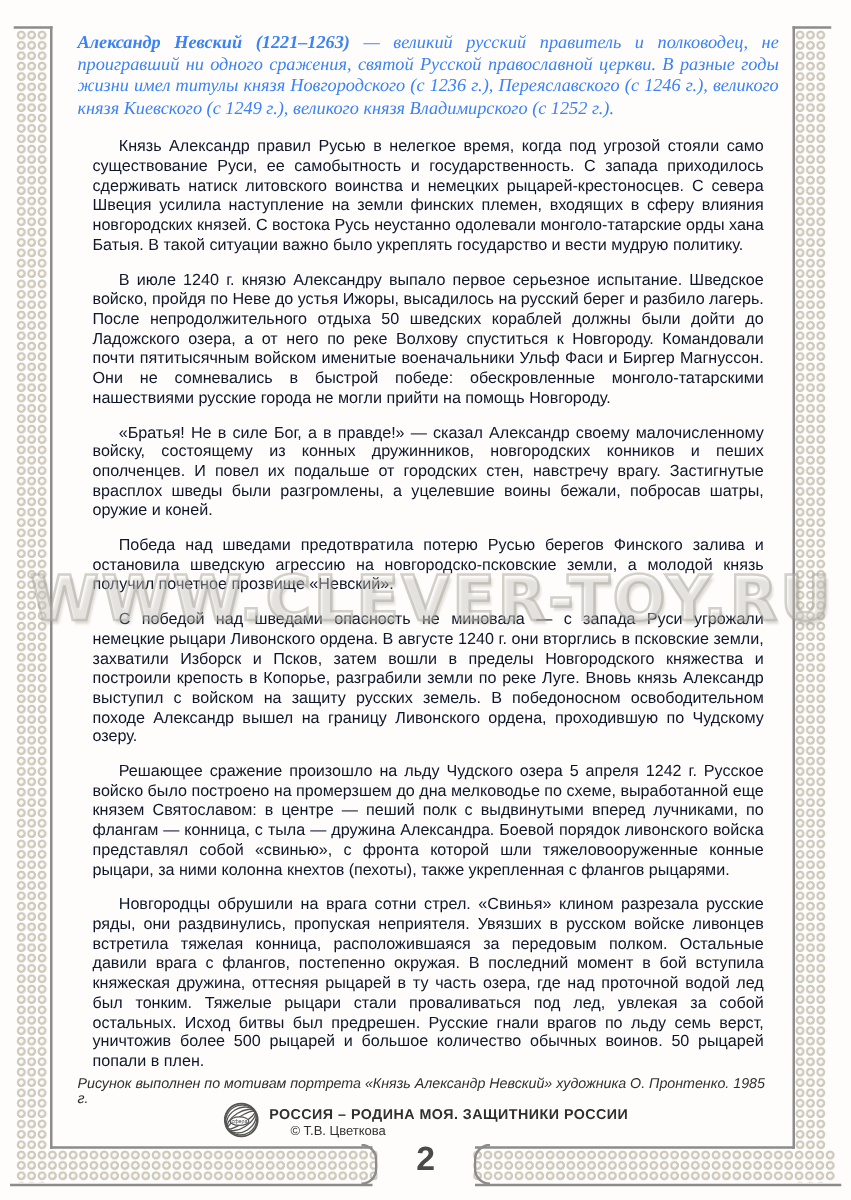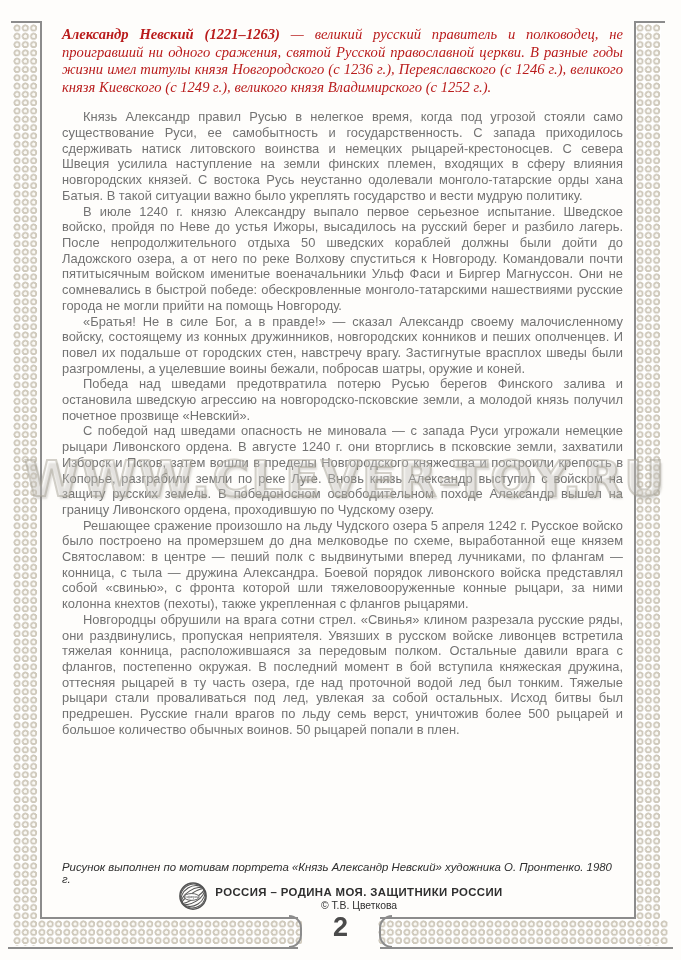--- a/index.html
+++ b/index.html
@@ -30,39 +30,39 @@
   .outer-b-l{left:8px;top:947px;width:290px;height:2px;}
   .outer-b-r{left:380px;top:947px;width:293px;height:2px;}
   .gap-cap{position:absolute;top:915px;width:13px;height:33px;box-sizing:border-box;z-index:1;}
   .gap-cap.l{left:289px;border:2px solid #8c8c8c;border-left:none;border-radius:0 16px 16px 0;}
   .gap-cap.r{left:379px;border:2px solid #8c8c8c;border-right:none;border-radius:16px 0 0 16px;}
   
   .content{position:absolute;left:62px;top:24px;width:561px;z-index:1;}
   .intro{
     font-family:"Liberation Serif",serif;font-style:italic;
     font-size:14.6px;line-height:17.6px;text-align:justify;
-    color:#b91c1c;margin:2px 0 13px 0;
+    color:#3b82f6;margin:2px 0 13px 0;
   }
   .intro b{font-weight:bold;}
   .body-p{
-    margin:0;font-size:12.9px;line-height:15.7px;text-align:justify;
-    text-indent:21px;color:#737373;
+    margin:12px;font-size:12.9px;line-height:15.7px;text-align:justify;
+    text-indent:21px;color:#0f172a;
   }
   .caption{
     position:absolute;left:62px;top:861px;width:561px;z-index:1;
     font-size:11.4px;font-style:italic;color:#2e2e2e;margin:0;
   }
   .footer{
     position:absolute;left:0;right:0;top:881px;z-index:1;
     display:flex;justify-content:center;
   }
   .brand-row{display:flex;align-items:center;gap:7px;}
-  .brand-col{display:flex;flex-direction:column;align-items:center;}
+  .brand-col{display:flex;flex-direction:column;align-items:flex-start;}
   .brand-text{font-weight:bold;font-size:11.4px;letter-spacing:0.4px;color:#2f2f2f;white-space:nowrap;}
-  .copyright{font-size:10.4px;color:#2f2f2f;margin-top:2px;}
+  .copyright{font-size:10.4px;color:#2f2f2f;margin-top:2px;margin-left:17px;}
   .page-number{
     position:absolute;left:0;right:0;top:912px;z-index:2;
     text-align:center;font-size:27px;font-weight:bold;color:#4a4a4a;
   }
   .watermark{
     position:absolute;left:24px;right:24px;top:450px;z-index:2;
     text-align:left;font-size:50px;font-weight:800;letter-spacing:2px;
     font-family:"DejaVu Sans",sans-serif;
     color:rgba(255,255,255,0.18);
     -webkit-text-stroke:2px rgba(168,163,152,0.5);
@@ -96,21 +96,21 @@
   <p class="body-p">Князь Александр правил Русью в нелегкое время, когда под угрозой стояли само существование Руси, ее самобытность и государственность. С запада приходилось сдерживать натиск литовского воинства и немецких рыцарей-крестоносцев. С севера Швеция усилила наступление на земли финских племен, входящих в сферу влияния новгородских князей. С востока Русь неустанно одолевали монголо-татарские орды хана Батыя. В такой ситуации важно было укреплять государство и вести мудрую политику.</p>
       <p class="body-p">В июле 1240 г. князю Александру выпало первое серьезное испытание. Шведское войско, пройдя по Неве до устья Ижоры, высадилось на русский берег и разбило лагерь. После непродолжительного отдыха 50 шведских кораблей должны были дойти до Ладожского озера, а от него по реке Волхову спуститься к Новгороду. Командовали почти пятитысячным войском именитые военачальники Ульф Фаси и Биргер Магнуссон. Они не сомневались в быстрой победе: обескровленные монголо-татарскими нашествиями русские города не могли прийти на помощь Новгороду.</p>
       <p class="body-p">«Братья! Не в силе Бог, а в правде!» — сказал Александр своему малочисленному войску, состоящему из конных дружинников, новгородских конников и пеших ополченцев. И повел их подальше от городских стен, навстречу врагу. Застигнутые врасплох шведы были разгромлены, а уцелевшие воины бежали, побросав шатры, оружие и коней.</p>
       <p class="body-p">Победа над шведами предотвратила потерю Русью берегов Финского залива и остановила шведскую агрессию на новгородско-псковские земли, а молодой князь получил почетное прозвище «Невский».</p>
       <p class="body-p">С победой над шведами опасность не миновала — с запада Руси угрожали немецкие рыцари Ливонского ордена. В августе 1240 г. они вторглись в псковские земли, захватили Изборск и Псков, затем вошли в пределы Новгородского княжества и построили крепость в Копорье, разграбили земли по реке Луге. Вновь князь Александр выступил с войском на защиту русских земель. В победоносном освободительном походе Александр вышел на границу Ливонского ордена, проходившую по Чудскому озеру.</p>
       <p class="body-p">Решающее сражение произошло на льду Чудского озера 5 апреля 1242 г. Русское войско было построено на промерзшем до дна мелководье по схеме, выработанной еще князем Святославом: в центре — пеший полк с выдвинутыми вперед лучниками, по флангам — конница, с тыла — дружина Александра. Боевой порядок ливонского войска представлял собой «свинью», с фронта которой шли тяжеловооруженные конные рыцари, за ними колонна кнехтов (пехоты), также укрепленная с флангов рыцарями.</p>
       <p class="body-p">Новгородцы обрушили на врага сотни стрел. «Свинья» клином разрезала русские ряды, они раздвинулись, пропуская неприятеля. Увязших в русском войске ливонцев встретила тяжелая конница, расположившаяся за передовым полком. Остальные давили врага с флангов, постепенно окружая. В последний момент в бой вступила княжеская дружина, оттесняя рыцарей в ту часть озера, где над проточной водой лед был тонким. Тяжелые рыцари стали проваливаться под лед, увлекая за собой остальных. Исход битвы был предрешен. Русские гнали врагов по льду семь верст, уничтожив более 500 рыцарей и большое количество обычных воинов. 50 рыцарей попали в плен.</p>
     </div>
 </div>
 
-<p class="caption">Рисунок выполнен по мотивам портрета «Князь Александр Невский» художника О. Пронтенко. 1980 г.</p>
+<p class="caption">Рисунок выполнен по мотивам портрета «Князь Александр Невский» художника О. Пронтенко. 1985 г.</p>
 
 <div class="footer">
   <div class="brand-row">
     <span class="logo-icon">
       <svg width="30" height="30" viewBox="0 0 32 32">
         <circle cx="16" cy="16" r="14" fill="none" stroke="#555" stroke-width="1.6"></circle>
         <ellipse cx="16" cy="16" rx="13.5" ry="10" fill="none" stroke="#555" stroke-width="1.1" transform="rotate(-32 16 16)"></ellipse>
         <ellipse cx="16" cy="16" rx="13.5" ry="6.5" fill="none" stroke="#555" stroke-width="1.1" transform="rotate(-32 16 16)"></ellipse>
         <ellipse cx="16" cy="16" rx="13.5" ry="3" fill="none" stroke="#555" stroke-width="1.1" transform="rotate(-32 16 16)"></ellipse>
         <ellipse cx="16" cy="16" rx="13.5" ry="12.5" fill="none" stroke="#555" stroke-width="1.1" transform="rotate(-32 16 16)"></ellipse>

